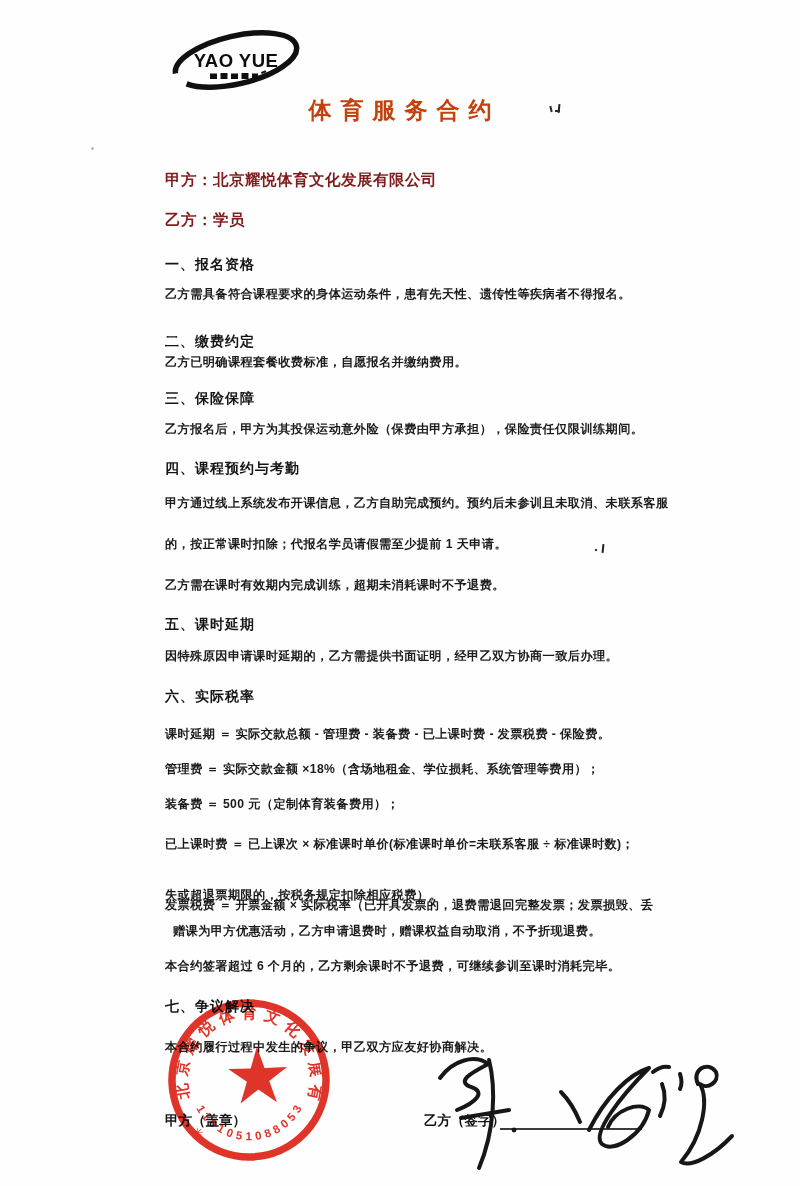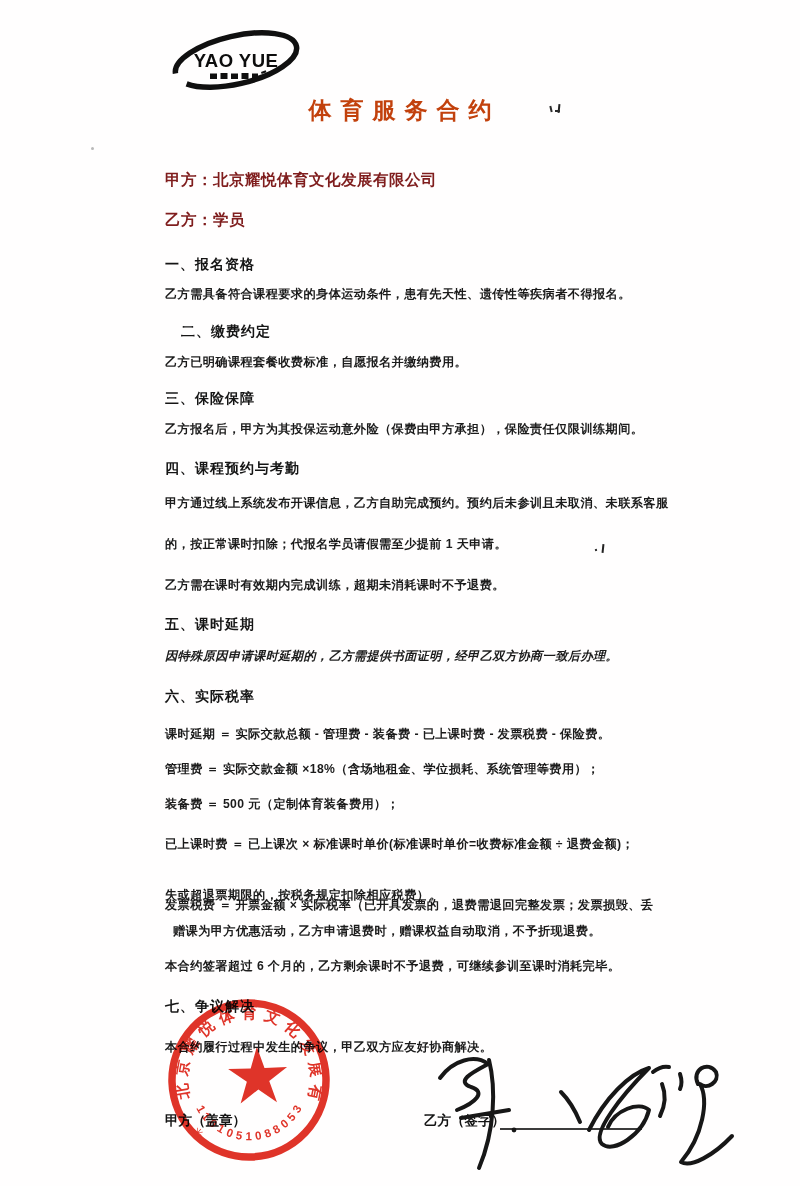--- a/index.html
+++ b/index.html
@@ -80,39 +80,39 @@
   <div class="party-line" style="top:170px;">
     <span>甲方：</span><span>北京耀悦体育文化发展有限公司</span>
   </div>
   <div class="party-line" style="top:210px;">
     <span>乙方：</span><span>学员</span>
   </div>
 
   <div class="sec-h" style="top:256px;">一、报名资格</div>
   <div class="body-line" style="top:286px;">乙方需具备符合课程要求的身体运动条件，患有先天性、遗传性等疾病者不得报名。</div>
 
-  <div class="sec-h" style="top:323px;margin-left:16px;">二、缴费约定</div>
+  <div class="sec-h" style="top:333px;">二、缴费约定</div>
   <div class="body-line" style="top:354px;">乙方已明确课程套餐收费标准，自愿报名并缴纳费用。</div>
 
   <div class="sec-h" style="top:390px;">三、保险保障</div>
   <div class="body-line" style="top:421px;">乙方报名后，甲方为其投保运动意外险（保费由甲方承担），保险责任仅限训练期间。</div>
 
   <div class="sec-h" style="top:460px;">四、课程预约与考勤</div>
   <div class="body-line" style="top:495px;">甲方通过线上系统发布开课信息，乙方自助完成预约。预约后未参训且未取消、未联系客服</div>
   <div class="body-line" style="top:536px;">的，按正常课时扣除；代报名学员请假需至少提前 1 天申请。</div>
   <div class="body-line" style="top:577px;">乙方需在课时有效期内完成训练，超期未消耗课时不予退费。</div>
 
   <div class="sec-h" style="top:616px;">五、课时延期</div>
-  <div class="body-line" style="top:648px;font-style:italic;">因特殊原因申请课时延期的，乙方需提供书面证明，经甲乙双方协商一致后办理。</div>
+  <div class="body-line" style="top:648px;">因特殊原因申请课时延期的，乙方需提供书面证明，经甲乙双方协商一致后办理。</div>
 
   <div class="sec-h" style="top:688px;">六、实际税率</div>
   <div class="body-line" style="top:726px;">课时延期 ＝ 实际交款总额 - 管理费 - 装备费 - 已上课时费 - 发票税费 - 保险费。</div>
   <div class="body-line" style="top:761px;">管理费 ＝ 实际交款金额 ×18%（含场地租金、学位损耗、系统管理等费用）；</div>
   <div class="body-line" style="top:796px;">装备费 ＝ 500 元（定制体育装备费用）；</div>
-  <div class="body-line" style="top:836px;">已上课时费 ＝ 已上课次 × 标准课时单价(标准课时单价=收费标准金额 ÷ 退费金额)；</div>
+  <div class="body-line" style="top:836px;">已上课时费 ＝ 已上课次 × 标准课时单价(标准课时单价=未联系客服 ÷ 标准课时数)；</div>
   <div class="body-line" style="top:897px;text-align:right;">发票税费 ＝ 开票金额 × 实际税率（已开具发票的，退费需退回完整发票；发票损毁、丢</div>
   <div class="body-line" style="top:887px;">失或超退票期限的，按税务规定扣除相应税费）。</div>
   <div class="body-line" style="top:923px;padding-left:8px;">赠课为甲方优惠活动，乙方申请退费时，赠课权益自动取消，不予折现退费。</div>
   <div class="body-line" style="top:958px;">本合约签署超过 6 个月的，乙方剩余课时不予退费，可继续参训至课时消耗完毕。</div>
 
   <div class="sec-h" style="top:998px;">七、争议解决</div>
   <div class="body-line" style="top:1039px;">本合约履行过程中发生的争议，甲乙双方应友好协商解决。</div>
 
   <div class="sign-label" style="left:165px;top:1112px;">甲方（盖章）</div>
   <div class="sign-label" style="left:424px;top:1112px;">乙方（签字）</div>

